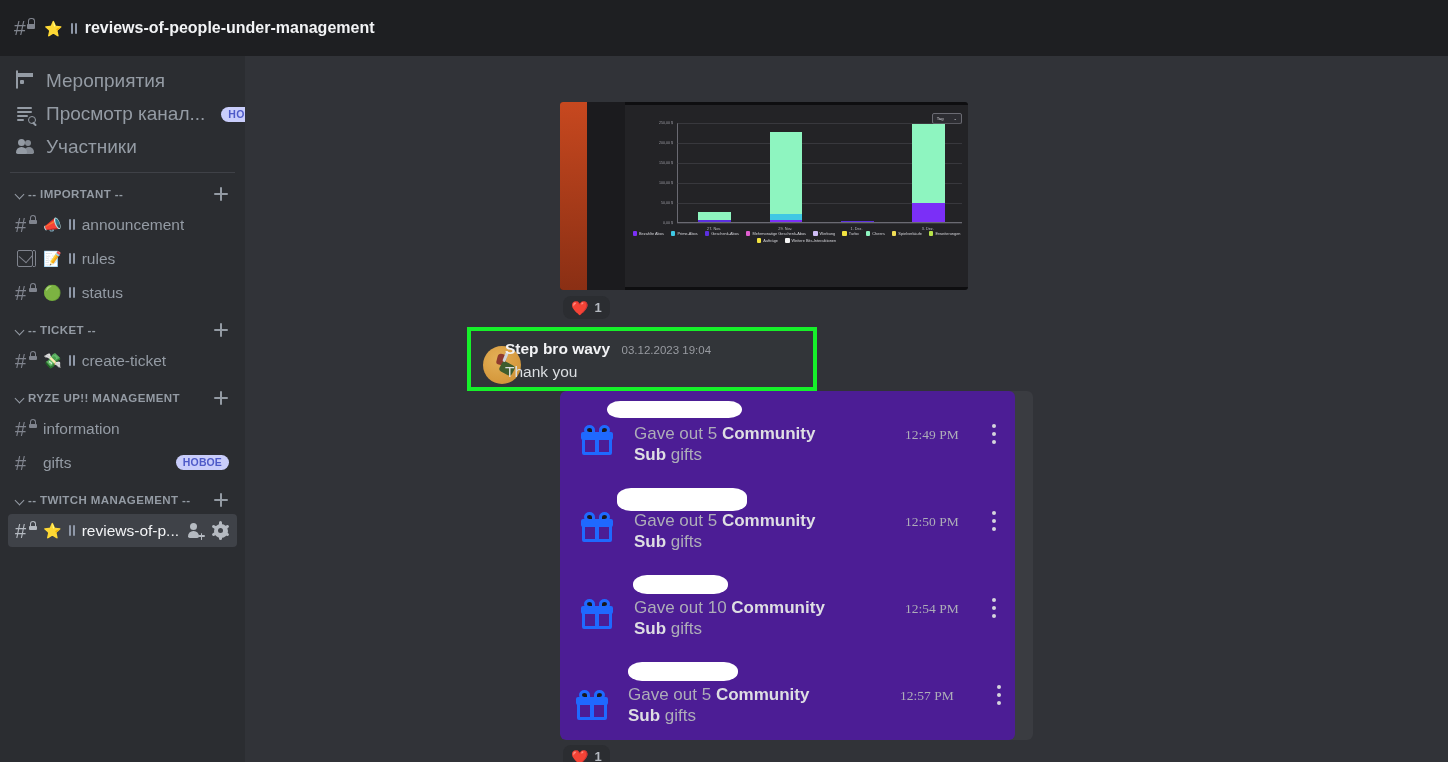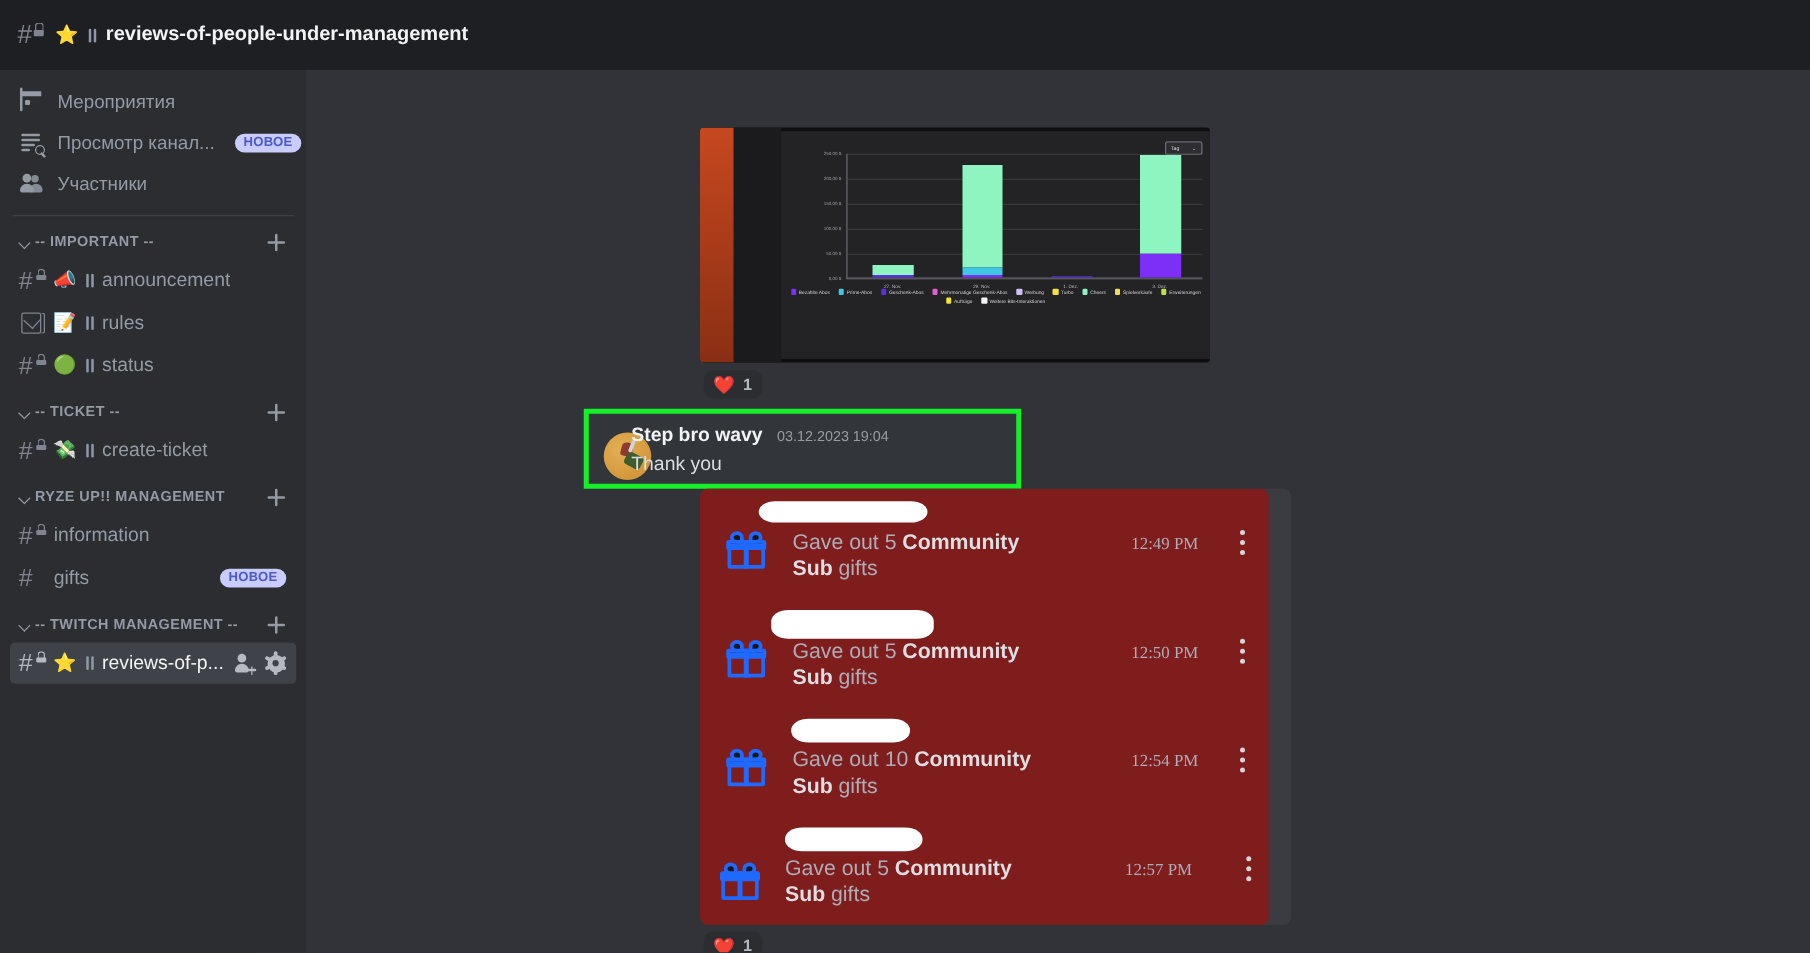--- a/index.html
+++ b/index.html
@@ -74,21 +74,21 @@
   
   .sidebar {
     width:245px; flex:0 0 245px; background:#2b2d31;
     padding-top:8px; overflow:hidden; position:relative;
   }
   .nav-item {
     display:flex; align-items:center; gap:10px;
     height:32px; margin:1px 8px; padding:0 8px;
     border-radius:4px; cursor:pointer;
   }
-  .nav-label { font-size:15px; color:#949ba4; white-space:nowrap; }
+  .nav-label { font-size:19px; color:#949ba4; white-space:nowrap; }
   .nav-ico { width:20px; height:20px; flex:0 0 20px; position:relative; }
 
   
   .ico-cal { border:1.8px solid #949ba4; border-radius:3px; width:17px; height:16px; margin-top:2px; }
   .ico-cal:before{ content:""; position:absolute; left:0; top:2px; width:17px; height:4px; background:#949ba4; }
   .ico-cal:after{ content:""; position:absolute; left:4px; top:9px; width:4px; height:4px; background:#949ba4; border-radius:1px; }
 
   
   .ico-browse i { position:absolute; left:1px; height:1.9px; background:#949ba4; border-radius:1px; }
   .ico-browse i:nth-child(1){ top:3px;  width:15px; }
@@ -230,21 +230,21 @@
   .msg-avatar .arm { position:absolute; left:21px; top:6px; width:2.5px; height:10px; background:#cfd5da; transform:rotate(22deg); border-radius:2px; }
   .msg-name { font-size:15.5px; font-weight:bold; color:#f2f3f5; }
   .msg-time { font-size:11.5px; color:#989ba1; margin-left:7px; }
   .msg-text { font-size:15.5px; color:#dbdee1; margin-top:4px; line-height:1.25; }
 
   
   .gift-panel {
     position:absolute; left:315px; top:335px; width:473px; height:349px;
     background:#3a3c41; border-radius:6px; overflow:hidden;
   }
-  .gift-inner { position:absolute; left:0; top:0; width:455px; bottom:0; background:#7f1d1d; border-radius:6px; }
+  .gift-inner { position:absolute; left:0; top:0; width:455px; bottom:0; background:#4c1d95; border-radius:6px; }
   .gift-row { position:absolute; left:0; right:0; display:flex; align-items:flex-start; }
   .gift-ico { position:absolute; width:30px; height:29px; }
   .gift-ico .box { position:absolute; left:0; bottom:0; width:30px; height:20px; border:3px solid #1f69ff; border-radius:2px; }
   .gift-ico .lid { position:absolute; left:-1px; top:6px; width:32px; height:8px; border:3px solid #1f69ff; border-radius:2px; background:#18181b; }
   .gift-ico .vline { position:absolute; left:13px; bottom:0; width:4px; height:23px; background:#1f69ff; }
   .gift-ico .bowL { position:absolute; left:2px; top:-1px; width:11px; height:10px; border:3px solid #1f69ff; border-radius:50% 50% 0 50%; background:#18181b; }
   .gift-ico .bowR { position:absolute; right:2px; top:-1px; width:11px; height:10px; border:3px solid #1f69ff; border-radius:50% 50% 50% 0; background:#18181b; }
   .gift-redact { background:#ffffff; border-radius:14px/9px; }
   .gift-text { font-size:17px; line-height:21px; color:#adadb8; width:205px; }
   .gift-text b { color:#dedee3; font-weight:bold; }

